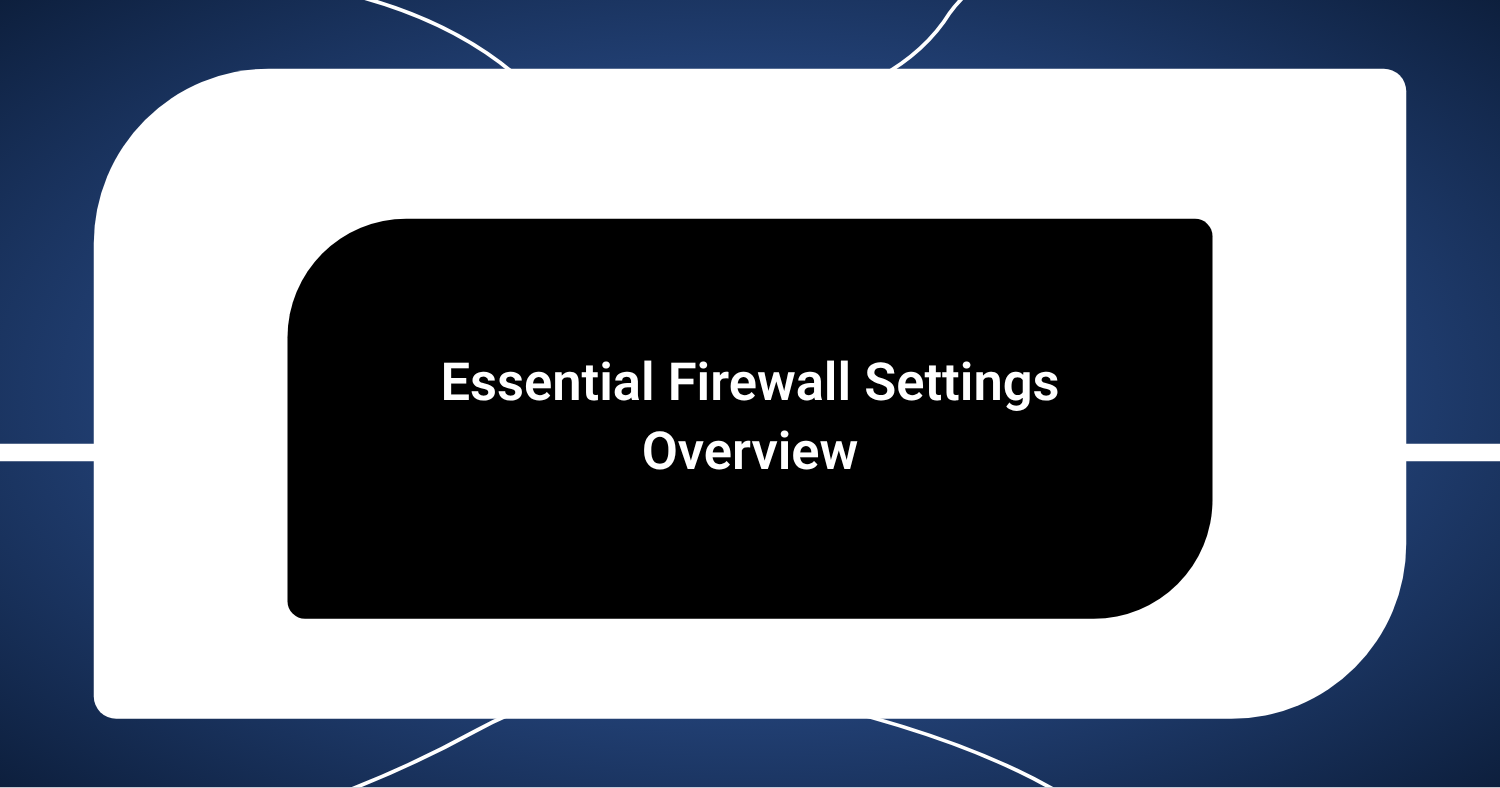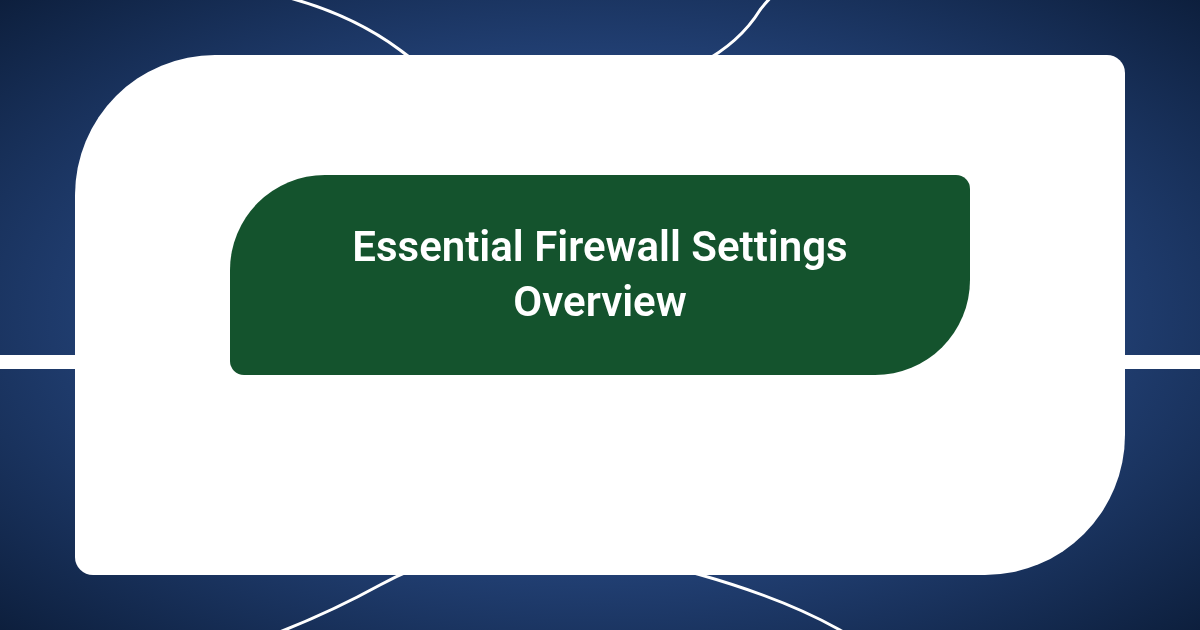--- a/index.html
+++ b/index.html
@@ -45,22 +45,22 @@
       border-bottom-right-radius: 140px;
       border-top-right-radius: 18px;
       border-bottom-left-radius: 18px;
     }
     
     .inner-card {
       position: absolute;
       top: 175px;
       left: 230px;
       width: 740px;
-      height: 200px;
-      background: #14532d;
+      height: 320px;
+      background: #000000;
       border-top-left-radius: 95px;
       border-bottom-right-radius: 95px;
       border-top-right-radius: 14px;
       border-bottom-left-radius: 14px;
       display: flex;
       align-items: center;
       justify-content: center;
       padding: 40px 80px;
     }
     

